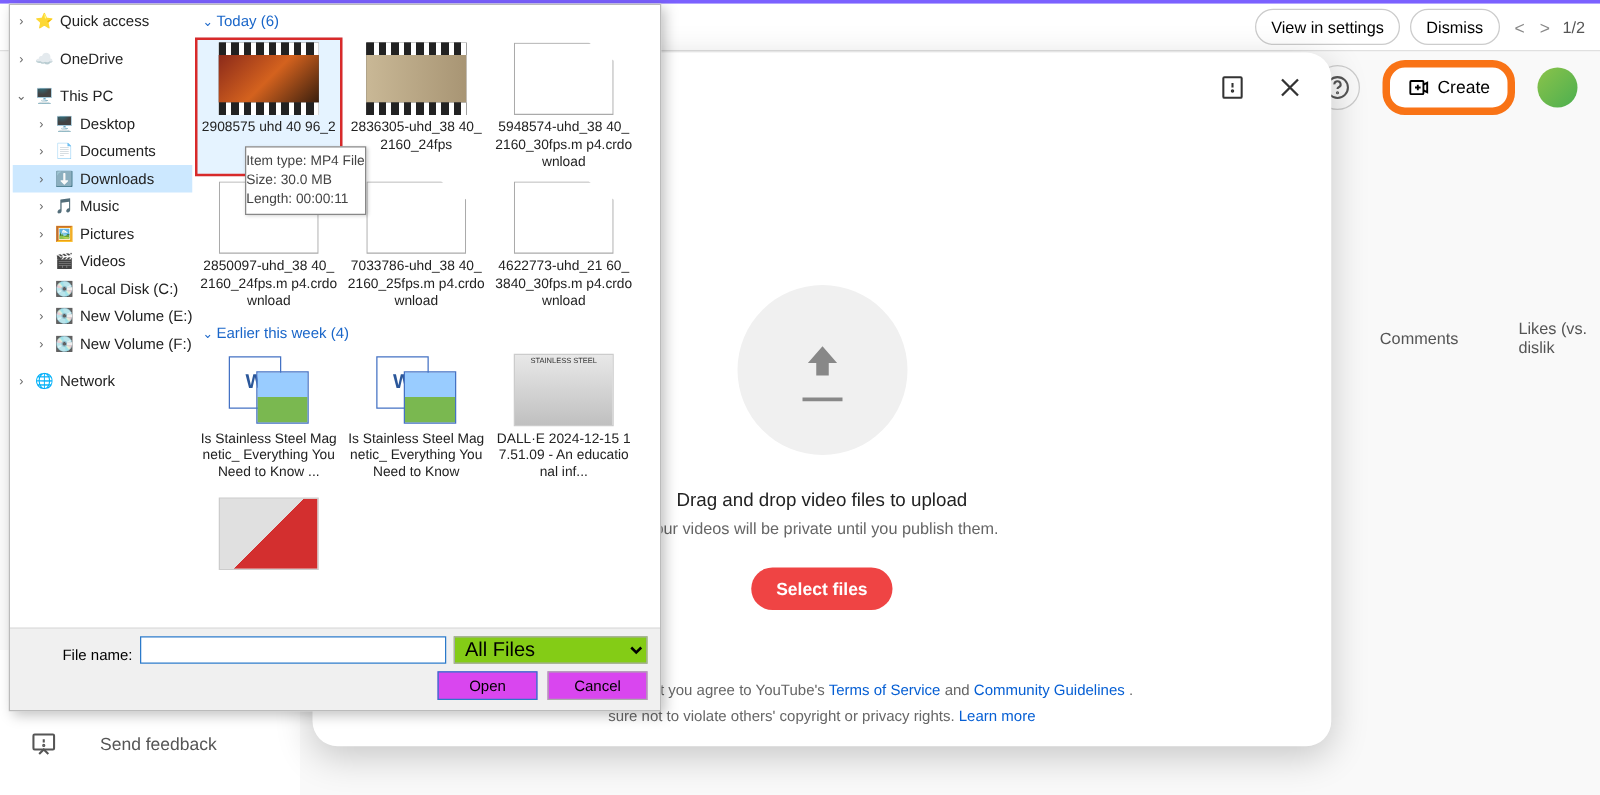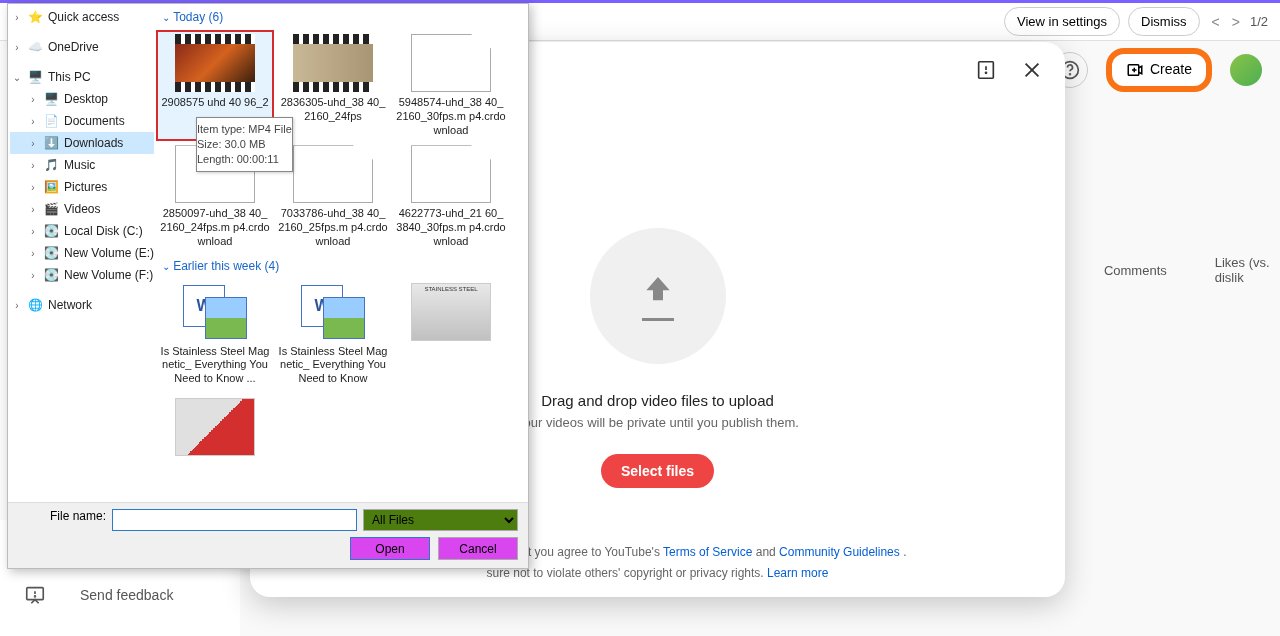--- a/index.html
+++ b/index.html
@@ -66,24 +66,24 @@
 .word-doc{position:absolute;width:42px;height:42px;background:#fff;border:1px solid #4472c4;display:flex;align-items:center;justify-content:center;color:#2b579a;font-weight:bold;font-size:16px}
 .word-doc.back{top:0;left:0}
 .word-doc.front{bottom:0;right:0;background:linear-gradient(180deg,#9cf 0%,#9cf 50%,#7ab850 50%)}
 .file-thumb.steel{background:linear-gradient(180deg,#e8e8e8,#c0c0c0);font-size:6px;color:#333;padding:2px;display:flex;flex-direction:column;justify-content:flex-start;text-align:center}
 .file-thumb.magnet{background:linear-gradient(135deg,#e0e0e0 0%,#e0e0e0 50%,#d32f2f 50%)}
 .file-name{line-height:1.25;max-height:3.75em;overflow:hidden;word-break:break-all}
 
 .tooltip{position:absolute;top:113px;left:188px;background:#fff;border:1px solid #888;padding:4px 0;font-size:11px;color:#444;z-index:5;line-height:1.35;box-shadow:1px 1px 3px rgba(0,0,0,0.2)}
 
 .file-bottom{position:absolute;left:0;right:0;bottom:0;height:66px;padding:6px 10px;background:#f0f0f0;border-top:1px solid #ddd}
-.file-row{display:flex;align-items:flex-start;gap:6px;margin-bottom:6px}
+.file-row{display:flex;align-items:flex-end;gap:6px;margin-bottom:6px}
 .file-label{font-size:12px;width:88px;text-align:right}
 .file-input{flex:1;height:22px;border:1px solid #2b79c9;font-size:12px;padding:0 4px}
-.file-select{height:22px;width:155px;border:1px solid #aaa;font-size:12px;padding:0 4px;background:#4d7c0f}
+.file-select{height:22px;width:155px;border:1px solid #aaa;font-size:16px;padding:0 4px;background:#84cc16}
 .file-btns{display:flex;justify-content:flex-end;gap:8px}
 .file-btn{width:80px;height:23px;border:1px solid #aaa;background:#d946ef;font-size:12px;cursor:pointer}
 .file-btn.primary{border:1px solid #2b79c9}
 
 svg{display:block}
 </style>
 </head>
 <body>
 
 <div class="yt-bg">
@@ -308,20 +308,21 @@
         <div class="file-thumb word">
           <div class="word-stack">
               <div class="word-doc back">W</div>
               <div class="word-doc front"></div>
             </div>
         </div>
         <div class="file-name">Is Stainless Steel Magnetic_ Everything You Need to Know</div>
       </div>
       <div class="file-item">
         <div class="file-thumb steel">STAINLESS STEEL</div>
+        <div class="file-name">DALL·E 2024-12-15 17.51.09 - An educational inf...</div>
       </div>
     </div>
     <div class="file-grid">
       <div class="file-item">
         <div class="file-thumb magnet"></div>
       </div>
     </div>
   </div>
 
   <div class="tooltip">

